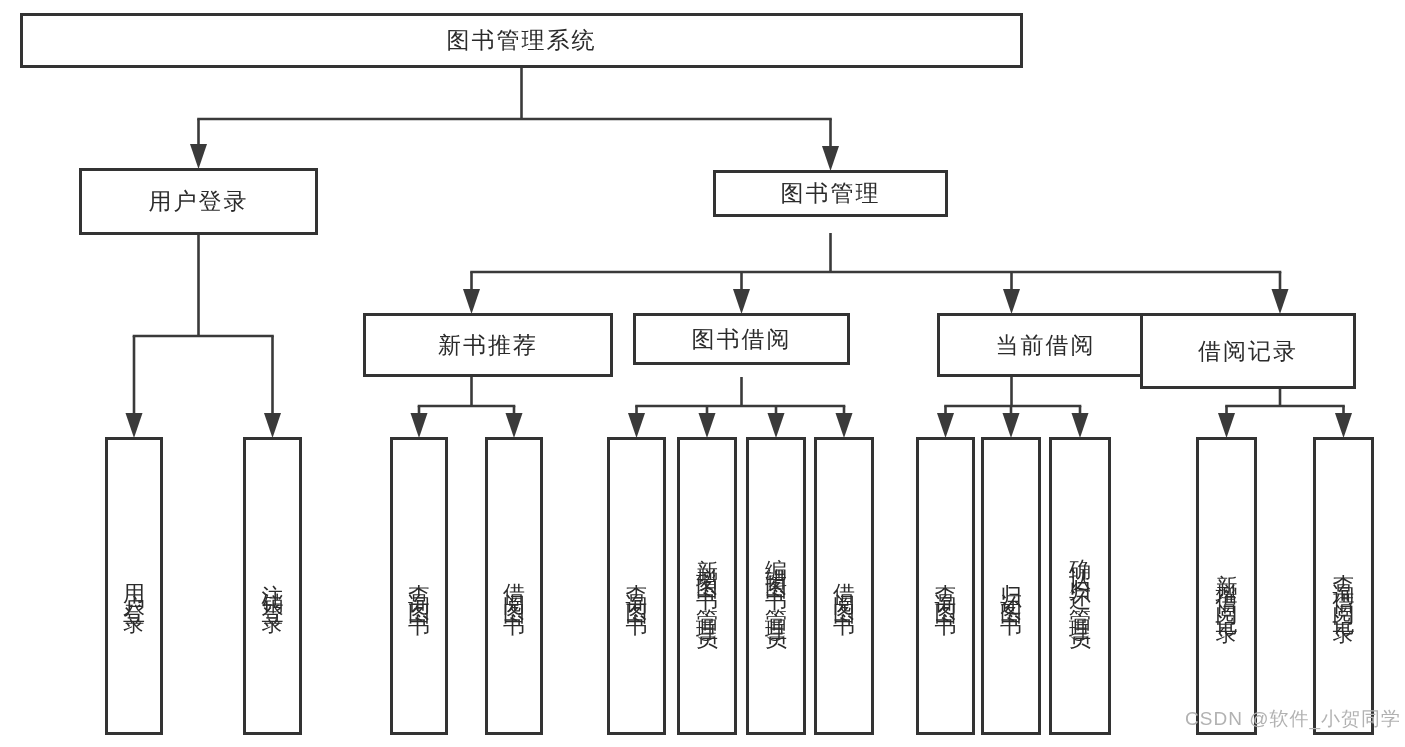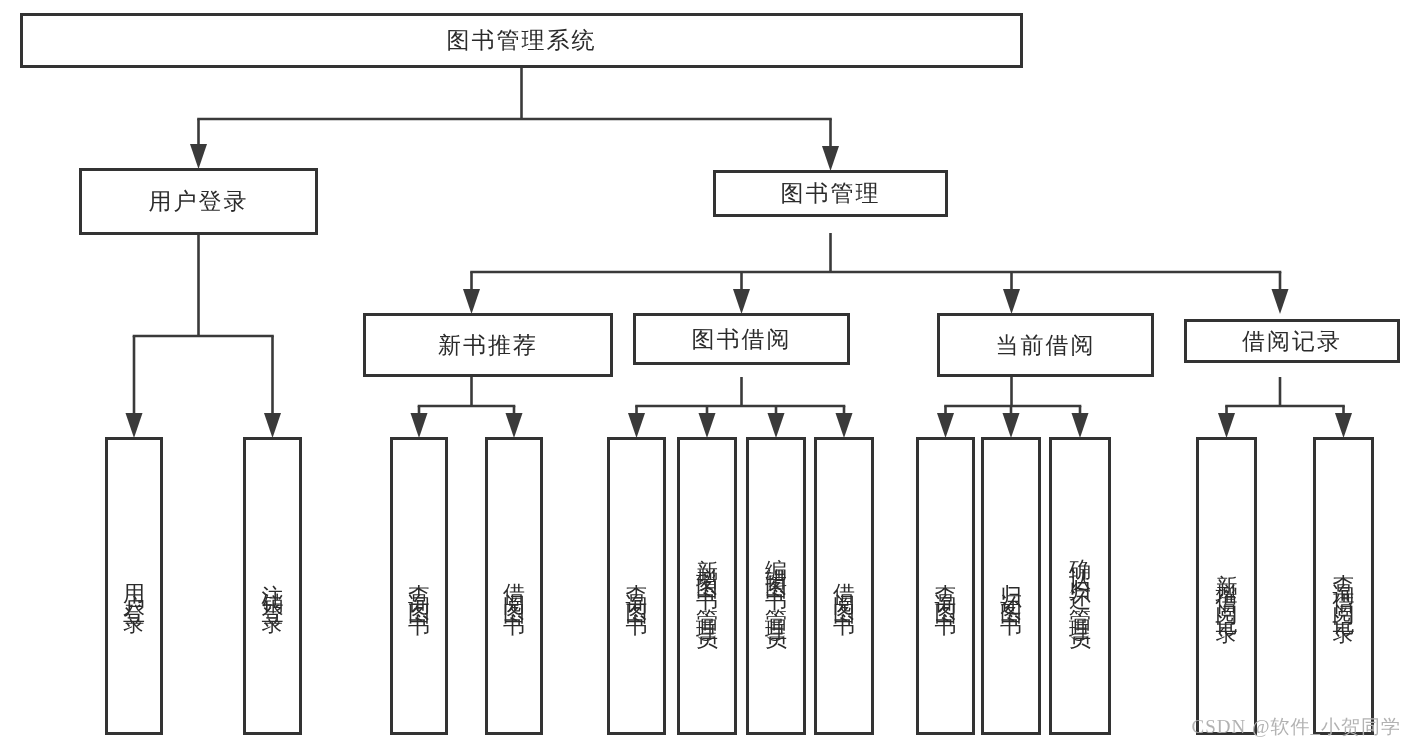--- a/index.html
+++ b/index.html
@@ -42,27 +42,26 @@
   }
   .node.v {
     writing-mode: vertical-rl;
     font-size: 22px;
     letter-spacing: 10px;
     line-height: 1;
   }
   .watermark {
     position: absolute;
     right: 4px;
-    bottom: 7px;
+    bottom: 15px;
     font-size: 19px;
     letter-spacing: 1px;
     color: var(--wm, #b2b2b2);
     z-index: 4;
     white-space: nowrap;
-    font-family: Liberation Serif, serif;
   }
 </style>
 </head>
 <body>
 
 <div class="canvas" style="--bg: #ffffff; --fill: #ffffff; --border: #333333; --text: #2b2b2b; --wm: #b2b2b2;">
   <svg id="connector-layer" viewBox="0 0 1405 747" xmlns="http://www.w3.org/2000/svg">
       <line x1="521.5" y1="68" x2="521.5" y2="119" stroke="#3a3a3a" stroke-width="2.6"></line>
       <line x1="197.2" y1="119" x2="831.8" y2="119" stroke="#3a3a3a" stroke-width="2.6"></line>
       <line x1="198.5" y1="119" x2="198.5" y2="147" stroke="#3a3a3a" stroke-width="2.6"></line>
@@ -116,21 +115,21 @@
       <line x1="1343.5" y1="406" x2="1343.5" y2="416" stroke="#3a3a3a" stroke-width="2.6"></line>
       <polygon points="1335,413 1352,413 1343.5,438" fill="#3a3a3a"></polygon>
     </svg>
   <div id="nodes-layer">
       <div class="node h" style="left: 20px; top: 13px; width: 1003px; height: 55px;">图书管理系统</div>
       <div class="node h" style="left: 79px; top: 168px; width: 239px; height: 67px;">用户登录</div>
       <div class="node h" style="left: 713px; top: 170px; width: 235px; height: 47px;">图书管理</div>
       <div class="node h" style="left: 363px; top: 313px; width: 250px; height: 64px;">新书推荐</div>
       <div class="node h" style="left: 633px; top: 313px; width: 217px; height: 52px;">图书借阅</div>
       <div class="node h" style="left: 903px; top: 313px; width: 217px; height: 64px; margin-left: 34px;">当前借阅</div>
-      <div class="node h" style="left: 1184px; top: 313px; width: 216px; height: 44px; margin-top: 6px;">借阅记录</div>
+      <div class="node h" style="left: 1140px; top: 313px; width: 216px; height: 76px;">借阅记录</div>
       <div class="node v" style="left: 105px; top: 437px; width: 58px; height: 298px;">用户登录</div>
       <div class="node v" style="left: 243px; top: 437px; width: 59px; height: 298px;">注销登录</div>
       <div class="node v" style="left: 390px; top: 437px; width: 58px; height: 298px;">查询图书</div>
       <div class="node v" style="left: 485px; top: 437px; width: 58px; height: 298px;">借阅图书</div>
       <div class="node v" style="left: 607px; top: 437px; width: 59px; height: 298px;">查询图书</div>
       <div class="node v" style="left: 677px; top: 437px; width: 60px; height: 298px;">新增图书（管理员）</div>
       <div class="node v" style="left: 746px; top: 437px; width: 60px; height: 298px;">编辑图书（管理员）</div>
       <div class="node v" style="left: 814px; top: 437px; width: 60px; height: 298px;">借阅图书</div>
       <div class="node v" style="left: 916px; top: 437px; width: 59px; height: 298px;">查询图书</div>
       <div class="node v" style="left: 981px; top: 437px; width: 60px; height: 298px;">归还图书</div>

